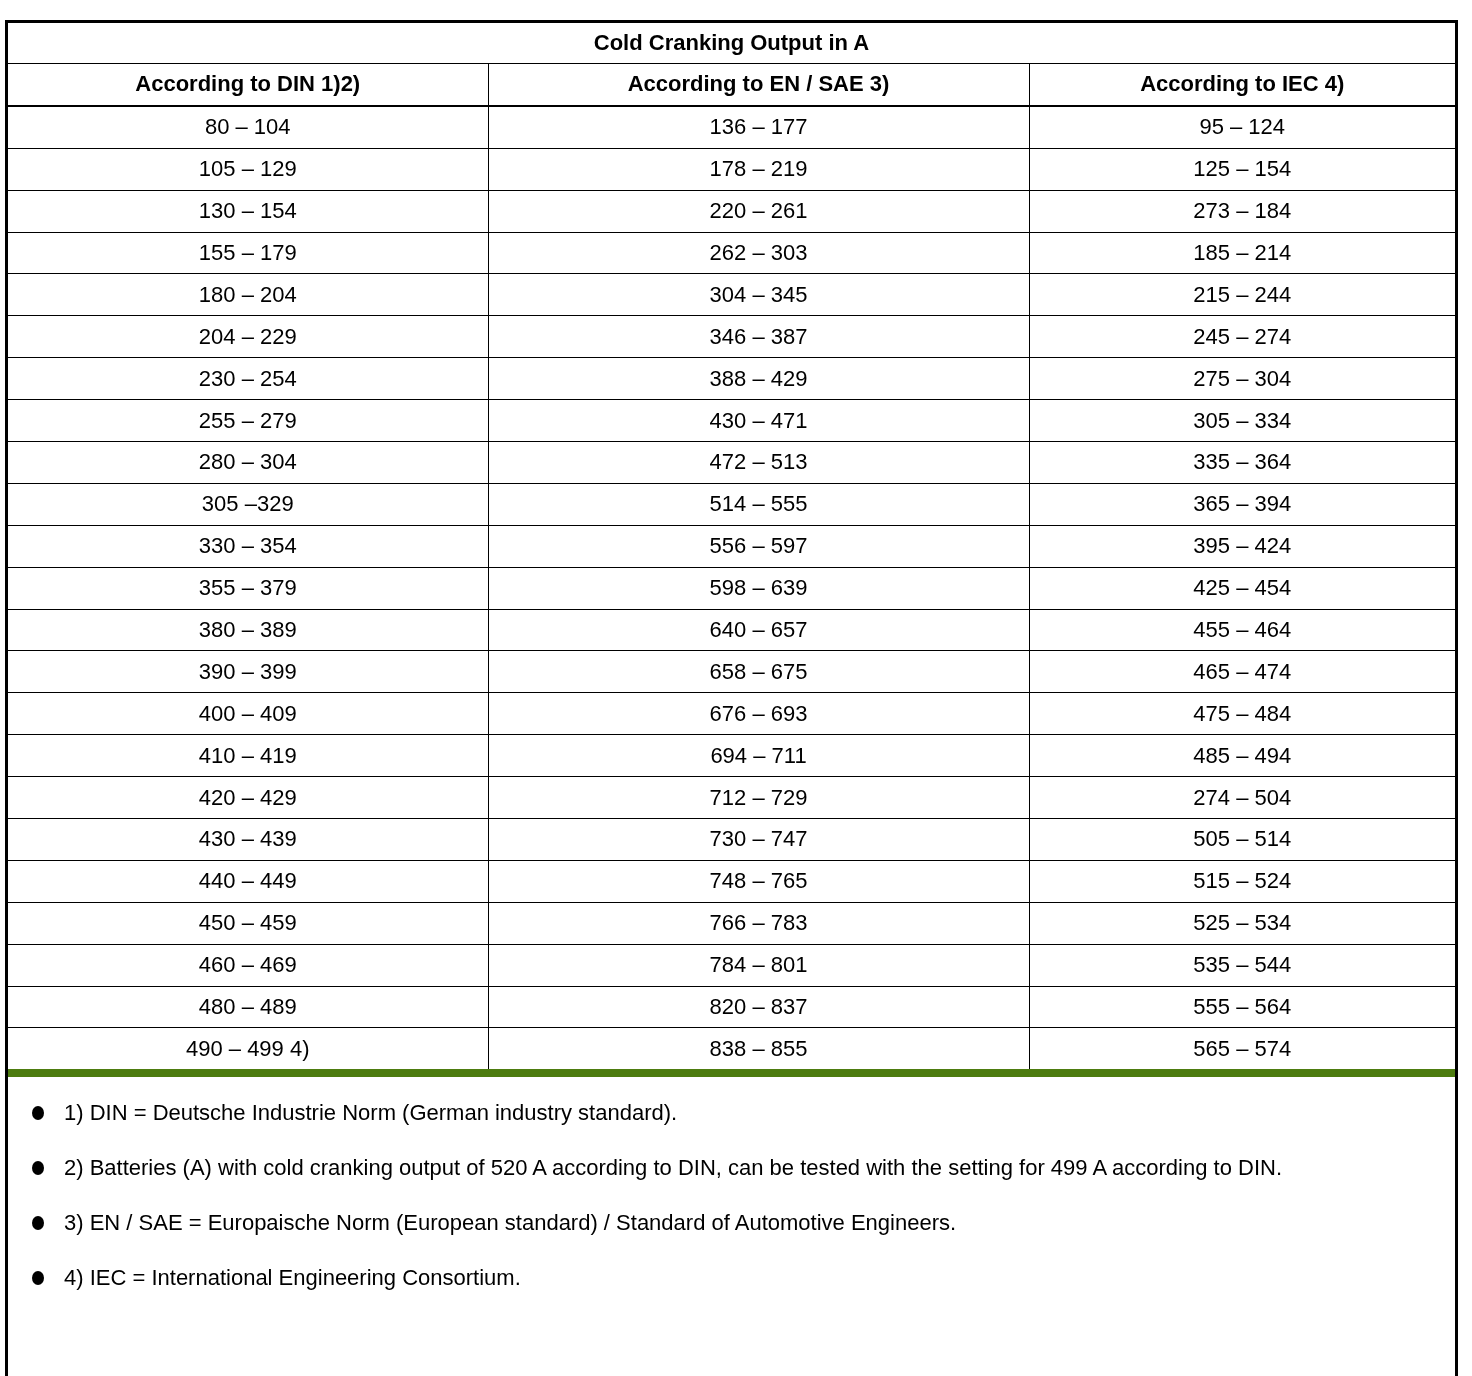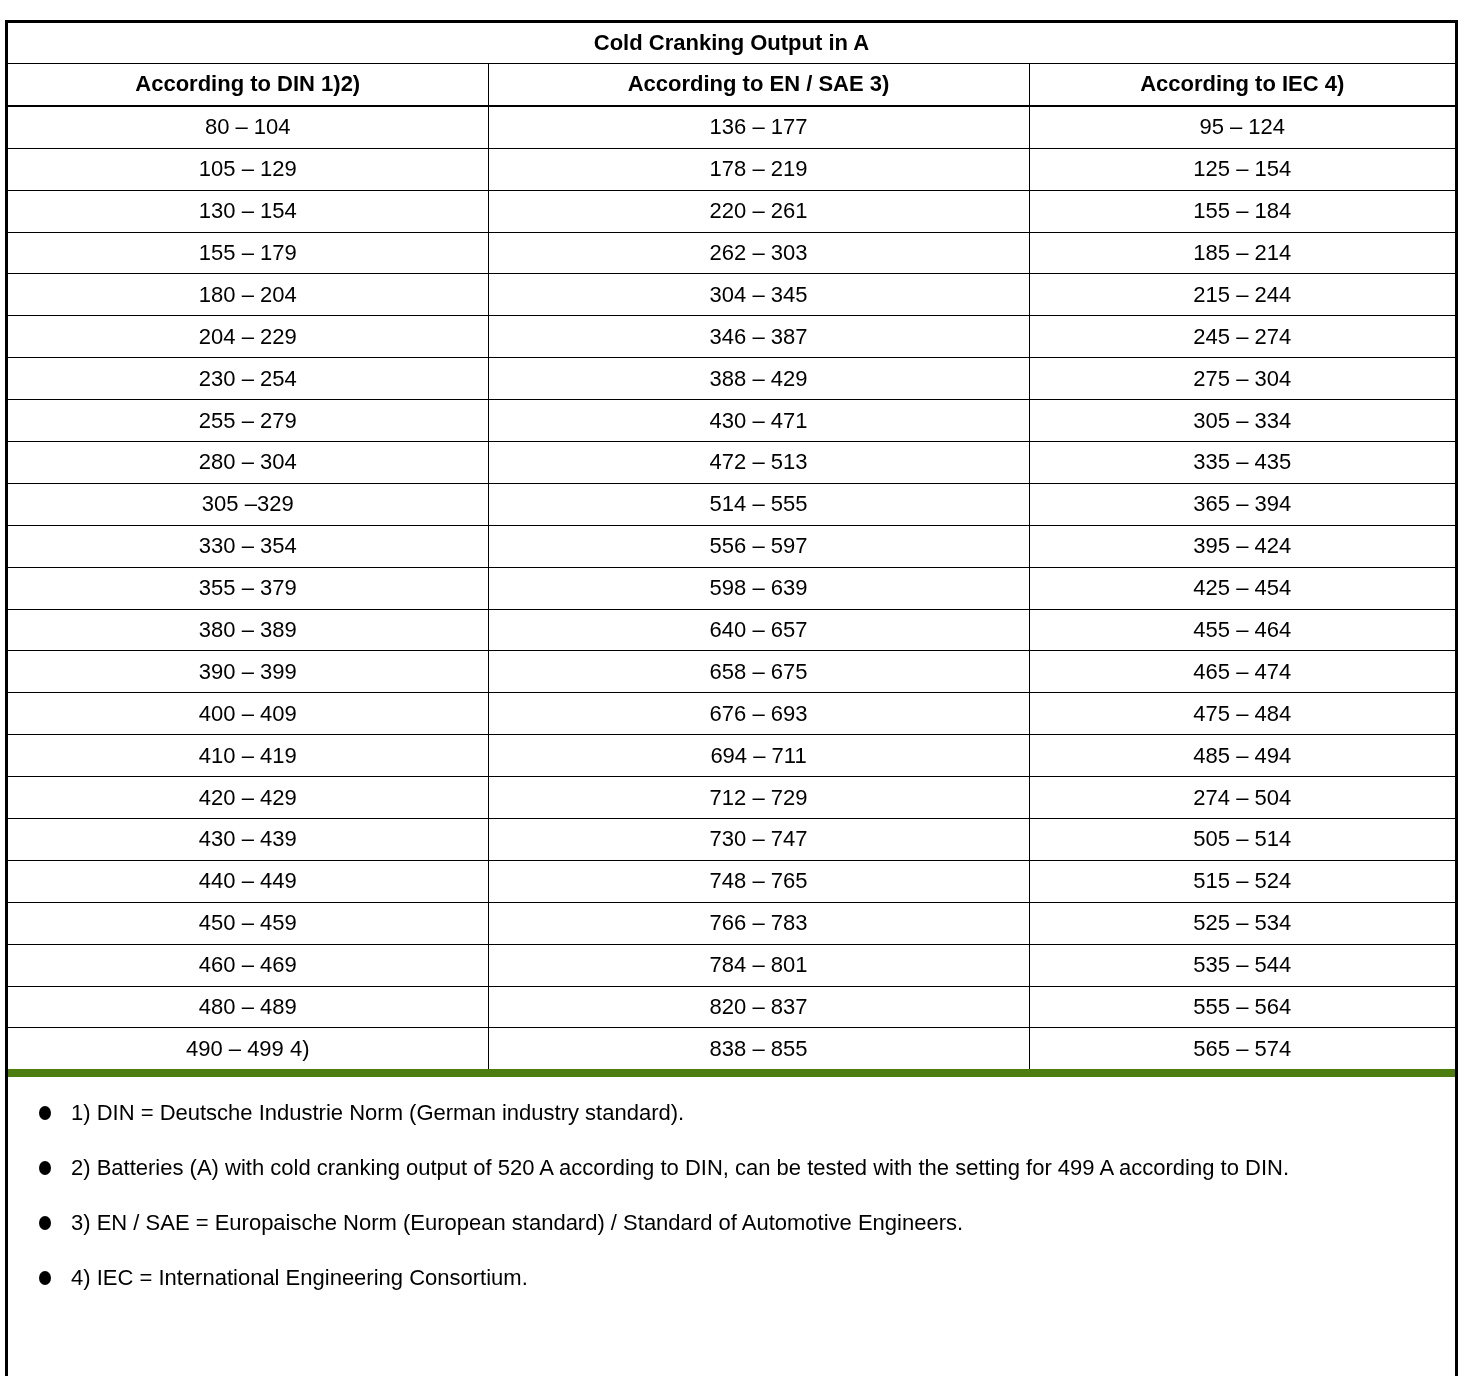--- a/index.html
+++ b/index.html
@@ -51,21 +51,20 @@
       border-bottom: 2.5px solid #000;
     }
     table.main tr:last-child td {
       border-bottom: 8px solid #4d7c0f;
     }
     .col-din { width: 480px; }
     .col-en { width: 541px; }
     .col-iec { width: 426px; }
     .notes {
       padding-top: 8px;
-      padding-left: 7px;
     }
     .note {
       display: flex;
       align-items: center;
       height: 55px;
       font-size: 22px;
       white-space: nowrap;
     }
     .bullet {
       display: inline-block;
@@ -105,21 +104,21 @@
           <td>95 – 124</td>
         </tr>
       <tr>
           <td>105 – 129</td>
           <td>178 – 219</td>
           <td>125 – 154</td>
         </tr>
       <tr>
           <td>130 – 154</td>
           <td>220 – 261</td>
-          <td>155 – 184</td>
+          <td>273 – 184</td>
         </tr>
       <tr>
           <td>155 – 179</td>
           <td>262 – 303</td>
           <td>185 – 214</td>
         </tr>
       <tr>
           <td>180 – 204</td>
           <td>304 – 345</td>
           <td>215 – 244</td>
@@ -135,21 +134,21 @@
           <td>275 – 304</td>
         </tr>
       <tr>
           <td>255 – 279</td>
           <td>430 – 471</td>
           <td>305 – 334</td>
         </tr>
       <tr>
           <td>280 – 304</td>
           <td>472 – 513</td>
-          <td>335 – 435</td>
+          <td>335 – 364</td>
         </tr>
       <tr>
           <td>305 –329</td>
           <td>514 – 555</td>
           <td>365 – 394</td>
         </tr>
       <tr>
           <td>330 – 354</td>
           <td>556 – 597</td>
           <td>395 – 424</td>

